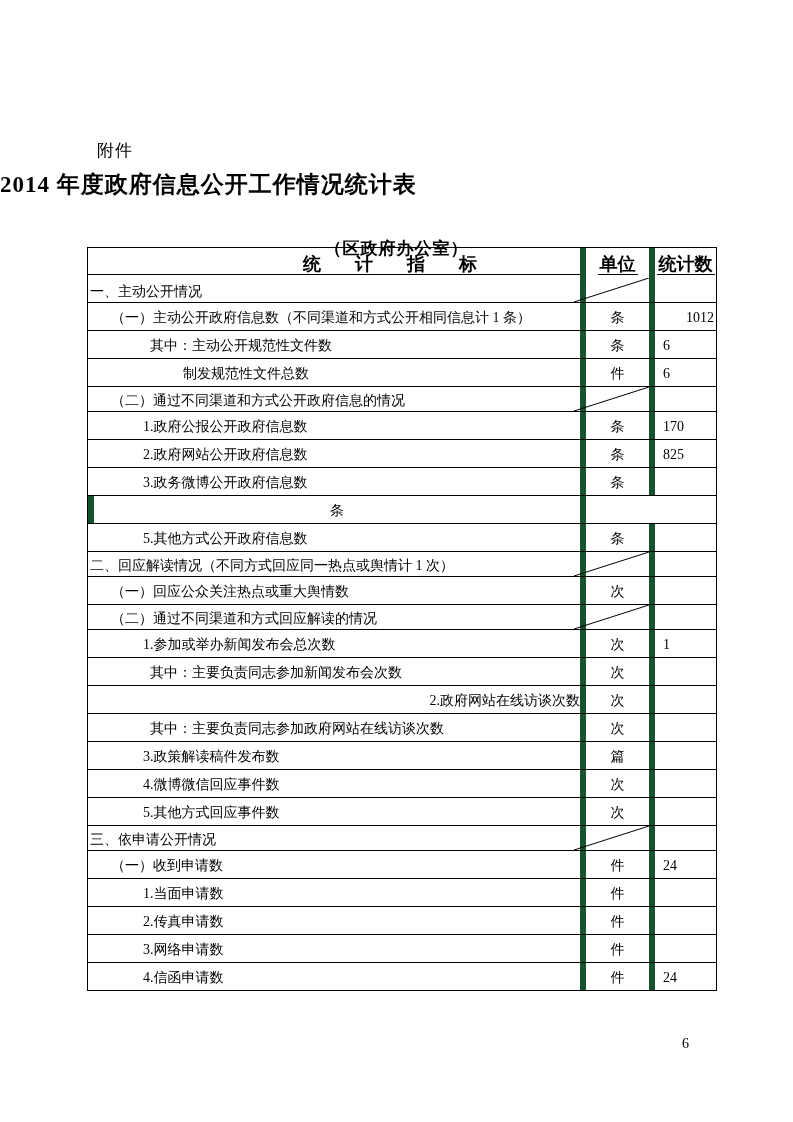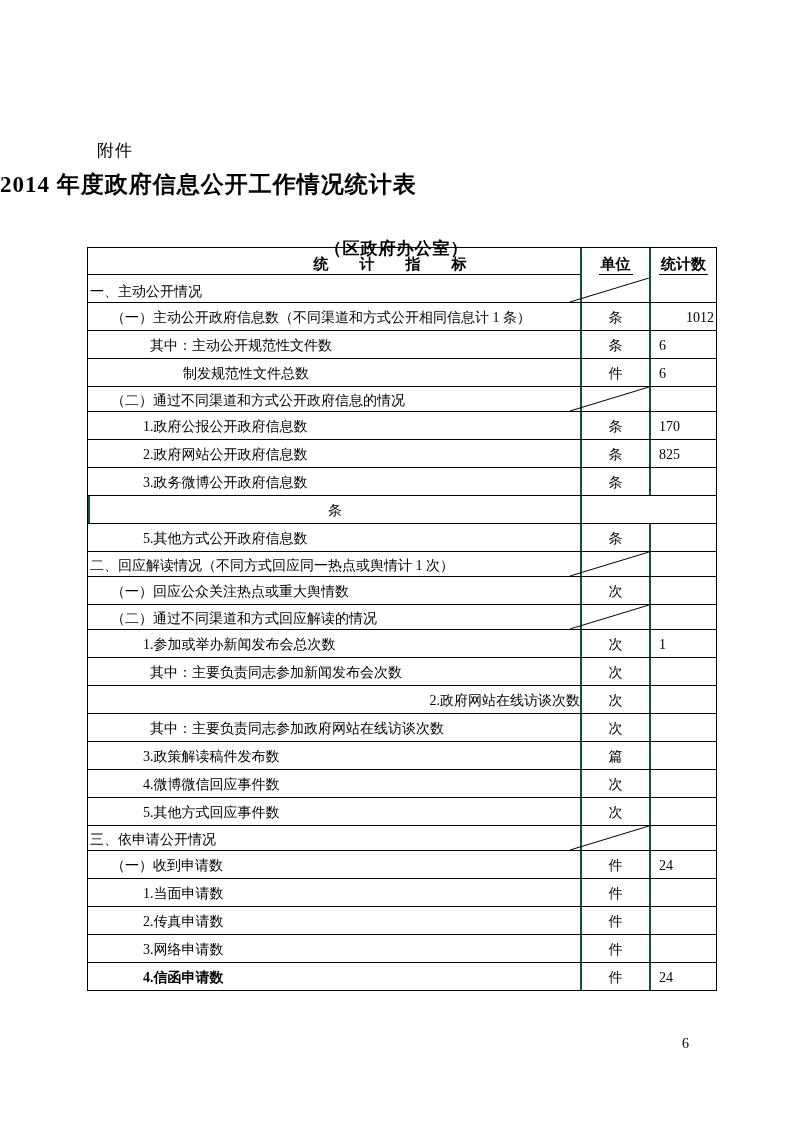--- a/index.html
+++ b/index.html
@@ -26,23 +26,23 @@
     position:absolute; left:87px; top:247px; width:630px;
     border:1px solid #000; box-sizing:border-box;
     font-size:14px;
   }
   .tr, .thead { display:grid; grid-template-columns:492px 69px 67px; }
   .td {
     display:flex; align-items:flex-end;
     padding-bottom:4px; box-sizing:border-box;
     overflow:visible; line-height:17px;
   }
-  .c2, .c3 { border-left:2px solid #14532d; }
+  .c2, .c3 { border-left:6px solid #14532d; }
   .c2 { justify-content:center; position:relative; }
-  .thead { height:30px; font-weight:bold; font-size:15px; }
+  .thead { height:30px; font-weight:bold; font-size:18px; }
   .thead .td { padding-bottom:0; }
   .hu {
     width:100%; border-bottom:1px solid #000;
     text-align:center; padding:0 0 1px 120px;
     margin-bottom:3px; letter-spacing:8px; box-sizing:border-box;
   }
   .hu2 { border-bottom:1px solid #000; padding:0 2px 1px 2px; margin-bottom:3px; }
   .tr { border-top:1px solid #000; height:27px; }
   .tr.first { border-top:none; }
   .tr.section { height:24px; }
@@ -382,21 +382,21 @@
         </div>
     <div class="td c2">
 
       <span class="txt">件</span>
     </div>
     <div class="td c3">
           <span class="txt"></span>
         </div>
   </div>
       <div class="tr">
-    <div class="td c1" style="padding-left: 55px; font-weight: bold;">
+    <div class="td c1" style="padding-left: 55px;">
           <span class="txt">4.信函申请数</span>
         </div>
     <div class="td c2">
 
       <span class="txt">件</span>
     </div>
     <div class="td c3">
           <span class="txt">24</span>
         </div>
   </div>

